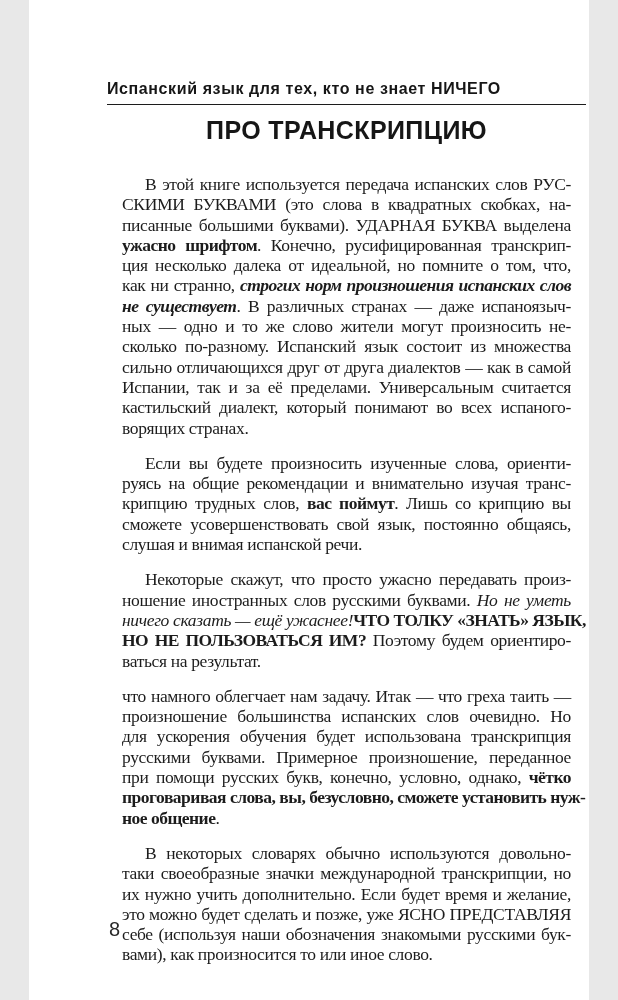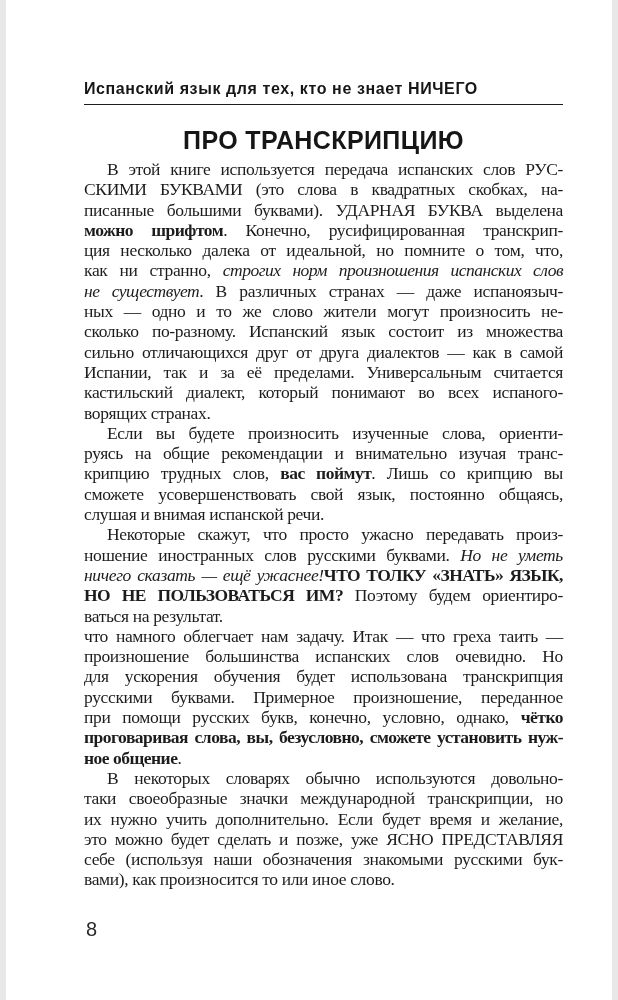--- a/index.html
+++ b/index.html
@@ -2,21 +2,21 @@
 <html lang="ru"><head>
 <meta charset="utf-8">
 <style>
   html, body {
     margin: 0;
     padding: 0;
     background: #e8e8e8;
   }
   .page {
     position: relative;
-    width: 606px;
+    width: 560px;
     height: 1000px;
     margin: 0 auto;
     background: #ffffff;
     overflow: hidden;
     color: #1c1c1c;
     font-family: "Liberation Serif", serif;
   }
   .running-header {
     position: absolute;
     left: 78px;
@@ -28,54 +28,54 @@
     line-height: 16px;
     letter-spacing: 0.6px;
     color: #161616;
     padding-bottom: 7px;
     border-bottom: 1.6px solid #1c1c1c;
     white-space: nowrap;
   }
   .chapter-title {
     position: absolute;
     left: 78px;
-    top: 127px;
+    top: 117px;
     width: 479px;
     margin: 0;
     text-align: center;
     font-family: "Liberation Sans", sans-serif;
     font-weight: bold;
     font-size: 25px;
     line-height: 27px;
     letter-spacing: 0.4px;
     color: #161616;
   }
   .body-text {
     position: absolute;
     left: 78px;
     top: 159px;
     width: 479px;
     font-size: 17.5px;
     line-height: 20.3px;
     letter-spacing: -0.35px;
   }
-  .para { margin: 0; }
+  .para { margin: 15px; }
   .line {
     height: 20.3px;
     line-height: 20.3px;
     white-space: nowrap;
     text-align: justify;
     text-align-last: justify;
   }
   .line.first { text-indent: 23px; }
   .line.last  { text-align-last: left; }
   .s-n { font-weight: normal; font-style: normal; }
   .s-b { font-weight: bold; letter-spacing: -0.5px; }
   .s-i { font-style: italic; }
-  .s-bi { font-weight: normal; font-style: italic; letter-spacing: -0.5px; }
+  .s-bi { font-weight: bold; font-style: italic; letter-spacing: -0.5px; }
   .page-number {
     position: absolute;
     left: 80px;
     top: 918px;
     font-family: "Liberation Sans", sans-serif;
     font-size: 20px;
     line-height: 22px;
     color: #2a2a2a;
   }
 </style>
@@ -85,21 +85,21 @@
 <div class="page">
   <div class="running-header">
     <span>Испанский язык для тех, кто не знает НИЧЕГО</span>
   </div>
   <h1 class="chapter-title">ПРО ТРАНСКРИПЦИЮ</h1>
   <div class="body-text">
       <div class="para">
         <div class="line first"><span class="s-n">В этой книге используется передача испанских слов РУС-</span></div>
         <div class="line"><span class="s-n">СКИМИ БУКВАМИ (это слова в квадратных скобках, на-</span></div>
         <div class="line"><span class="s-n">писанные большими буквами). УДАРНАЯ БУКВА выделена</span></div>
-        <div class="line"><span class="s-b">можно шрифтом</span><span class="s-n">. Конечно, русифицированная транскрип-</span></div>
+        <div class="line"><span class="s-b">ужасно шрифтом</span><span class="s-n">. Конечно, русифицированная транскрип-</span></div>
         <div class="line"><span class="s-n">ция несколько далека от идеальной, но помните о том, что,</span></div>
         <div class="line"><span class="s-n">как ни странно, </span><span class="s-bi">строгих норм произношения испанских слов</span></div>
         <div class="line"><span class="s-bi">не существует</span><span class="s-n">. В различных странах — даже испаноязыч-</span></div>
         <div class="line"><span class="s-n">ных — одно и то же слово жители могут произносить не-</span></div>
         <div class="line"><span class="s-n">сколько по-разному. Испанский язык состоит из множества</span></div>
         <div class="line"><span class="s-n">сильно отличающихся друг от друга диалектов — как в самой</span></div>
         <div class="line"><span class="s-n">Испании, так и за её пределами. Универсальным считается</span></div>
         <div class="line"><span class="s-n">кастильский диалект, который понимают во всех испаного-</span></div>
         <div class="line last"><span class="s-n">ворящих странах.</span></div>
       </div>

